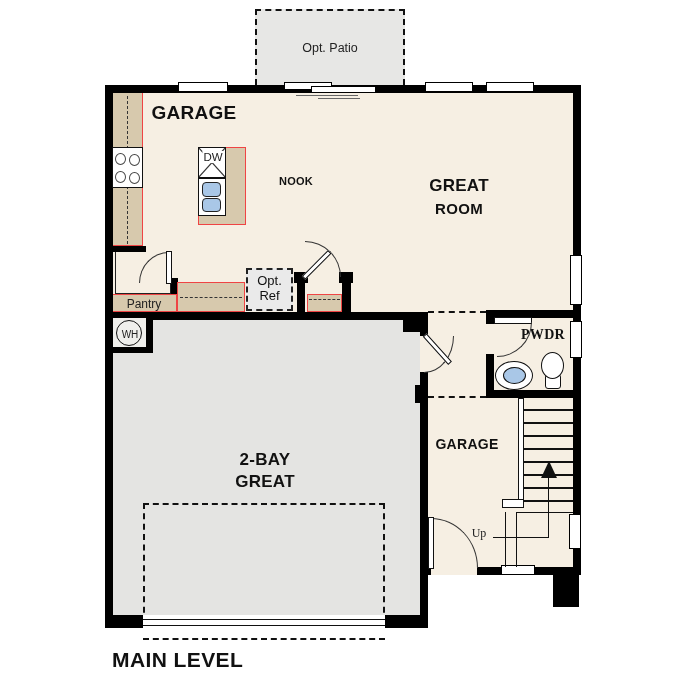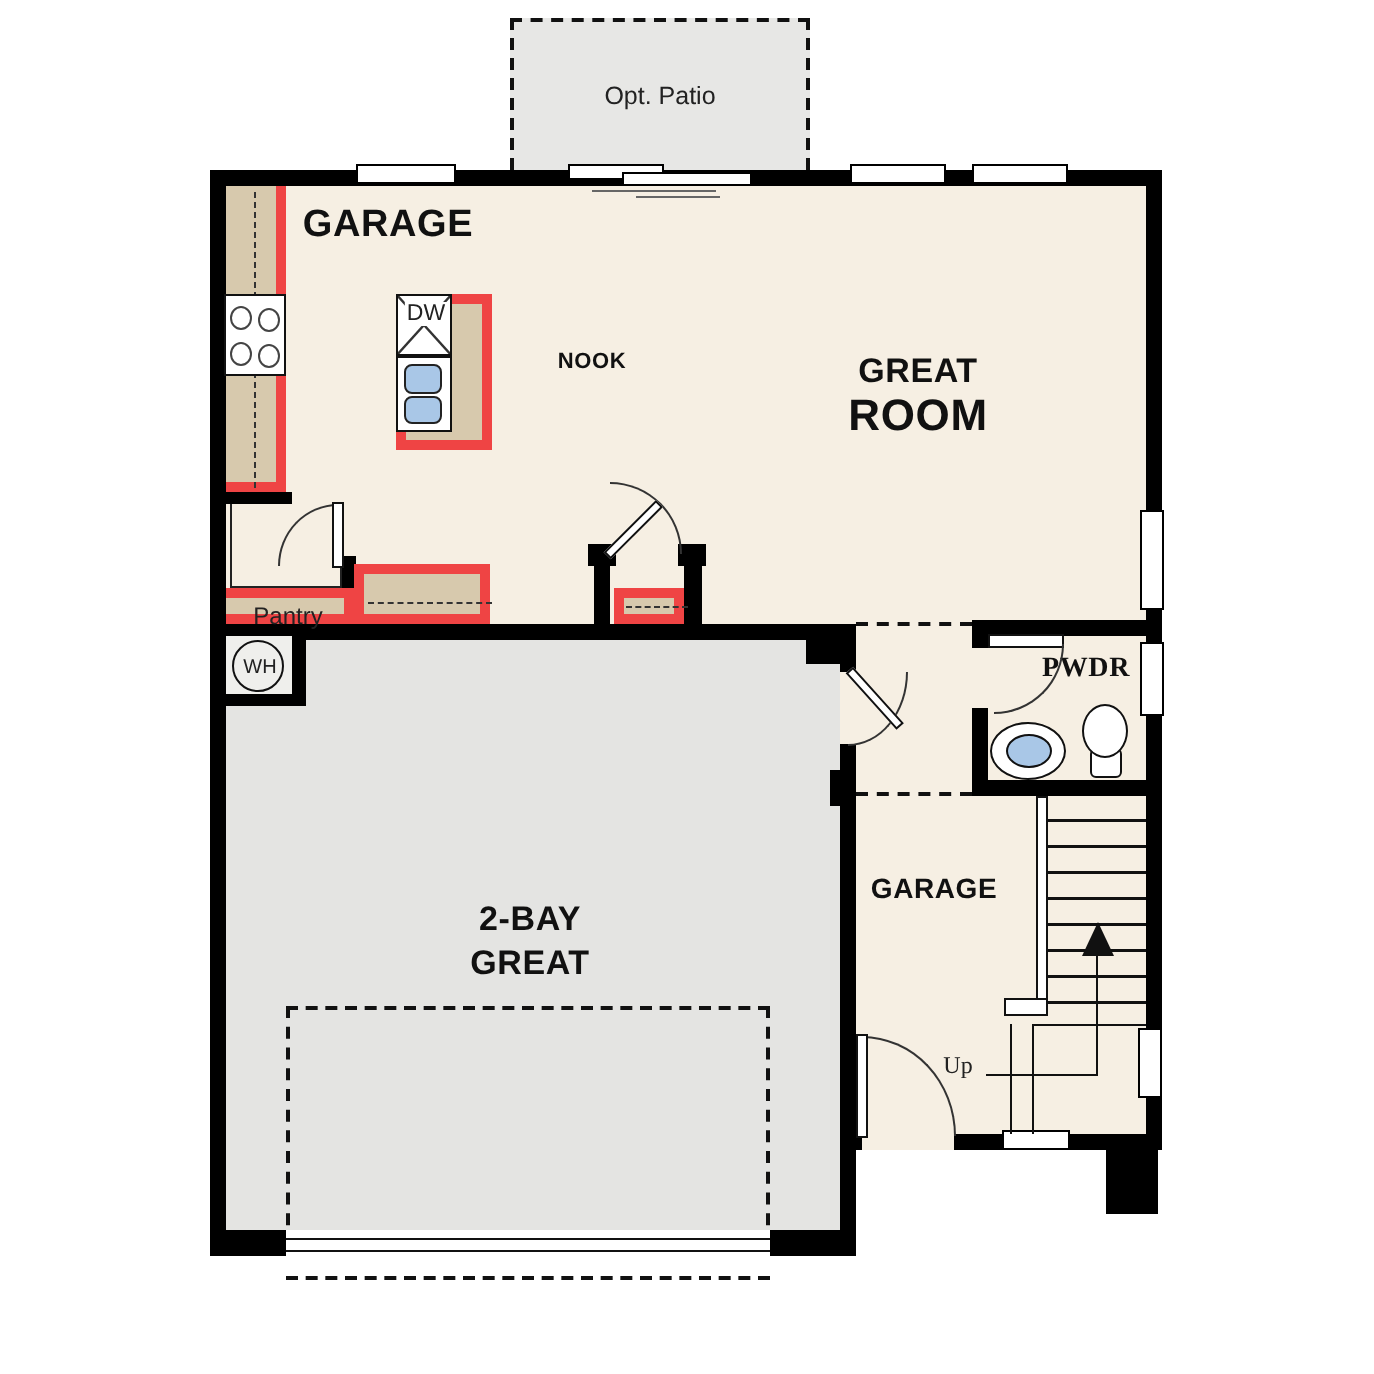--- a/index.html
+++ b/index.html
@@ -3,21 +3,21 @@
 <meta charset="utf-8">
 <style>
   html,body{margin:0;padding:0;background:#fff;}
   #canvas{
     position:relative;width:687px;height:687px;background:#fff;overflow:hidden;
     font-family:"Liberation Sans",sans-serif;color:#111;
   }
   .abs{position:absolute;box-sizing:border-box;}
   .w{position:absolute;box-sizing:border-box;background:var(--c-wall,#000);}
   .floor{background:var(--c-floor,#f6efe3);}
-  .tan{background:var(--c-counter,#d7c9ad);border:5px solid #ef4444;}
+  .tan{background:var(--c-counter,#d7c9ad);border:1px solid #ef4444;}
   .win{position:absolute;box-sizing:border-box;background:#fff;border:1.5px solid #000;}
   .lbl{position:absolute;transform:translate(-50%,-50%);white-space:nowrap;
        text-align:center;font-weight:bold;letter-spacing:.3px;}
   .lbl-light{position:absolute;transform:translate(-50%,-50%);white-space:nowrap;
        text-align:center;font-weight:normal;color:#222;}
   .arc{position:absolute;box-sizing:border-box;border:1.4px solid #333;}
   .arc-tl{border-right:none;border-bottom:none;border-top-left-radius:100% 100%;}
   .arc-tr{border-left:none;border-bottom:none;border-top-right-radius:100% 100%;}
   .arc-br{border-left:none;border-top:none;border-bottom-right-radius:100% 100%;}
   .leaf{position:absolute;box-sizing:border-box;background:#fff;border:1.4px solid #111;}
@@ -100,31 +100,36 @@
     <span class="lbl-light" style="left:14px;top:9px;font-size:11.5px;background:#fff;padding:0 1px;">DW</span>
   </div>
   <div class="abs" style="left:198px;top:178px;width:28px;height:38px;background:#fff;border:1.5px solid #111;">
     <span class="basin" style="left:3px;top:3px;width:19px;height:15px;"></span>
     <span class="basin" style="left:3px;top:19px;width:19px;height:14px;"></span>
   </div>
 
   <span class="lbl" style="left:194px;top:113px;font-size:19px;">GARAGE</span>
   <span class="lbl" style="left:296px;top:181px;font-size:11px;">NOOK</span>
   <span class="lbl" style="left:459px;top:186px;font-size:17px;">GREAT</span>
-  <span class="lbl" style="left:459px;top:208px;font-size:22px;">ROOM</span>
+  <span class="lbl" style="left:459px;top:208px;font-size:15px;">ROOM</span>
 
   <div class="abs tan" style="left:113px;top:294px;width:64px;height:18px;border-left:none;">
     <span class="lbl-light" style="left:31px;top:9px;font-size:12px;">Pantry</span>
   </div>
   <div class="abs" style="left:115px;top:252px;width:56px;height:42px;border:1px solid #222;border-top:none;"></div>
   <div class="arc arc-tl" style="left:139px;top:252px;width:30px;height:31px;"></div>
   <div class="leaf" style="left:166px;top:251px;width:6px;height:33px;"></div>
 
   <div class="abs tan" style="left:177px;top:282px;width:68px;height:30px;">
     <span class="abs" style="left:2px;top:14px;width:62px;height:0;border-top:1.5px dashed #333;"></span>
+  </div>
+  <div class="abs" style="left:246px;top:268px;width:47px;height:43px;background:var(--c-opt_ref_fill,#eaeaea);
+              border:2px dashed #222;text-align:center;">
+    <div style="font-size:13px;margin-top:3px;">Opt.</div>
+    <div style="font-size:13px;">Ref</div>
   </div>
   <div class="abs tan" style="left:307px;top:294px;width:35px;height:18px;">
     <span class="abs" style="left:1px;top:4px;width:31px;height:0;border-top:1.5px dashed #333;"></span>
   </div>
   <div class="arc arc-tr" style="left:305px;top:241px;width:36px;height:36px;"></div>
   <div class="leaf" style="left:303px;top:274px;width:37px;height:5px;transform:rotate(-45deg);transform-origin:2px 50%;"></div>
 
   <span class="lbl" style="left:265px;top:460px;font-size:17px;">2-BAY</span>
   <span class="lbl" style="left:265px;top:482px;font-size:17px;">GREAT</span>
 
@@ -168,14 +173,15 @@
   <div class="thinline" style="left:493px;top:537px;width:55px;"></div>
   <div class="vline" style="left:548px;top:472px;height:66px;"></div>
   <div class="abs" style="left:541px;top:461px;width:0;height:0;border-left:8px solid transparent;
               border-right:8px solid transparent;border-bottom:17px solid #111;"></div>
   <span class="lbl-light" style="left:479px;top:533px;font-size:12px;font-family:Liberation Serif, serif;">Up</span>
 
   <div class="arc arc-tr" style="left:431px;top:518px;width:47px;height:50px;"></div>
   <div class="leaf" style="left:428px;top:517px;width:6px;height:52px;"></div>
 
 
+  <div class="abs" style="left:112px;top:648px;font-size:21px;font-weight:bold;letter-spacing:.4px;">MAIN LEVEL</div>
 
 </div>
 
 </body></html>

